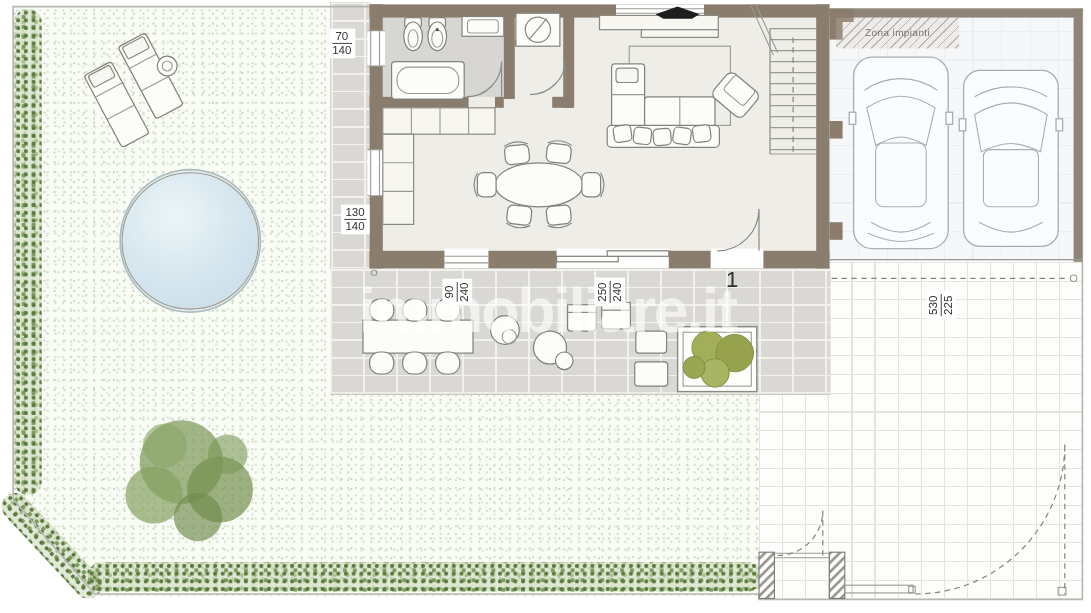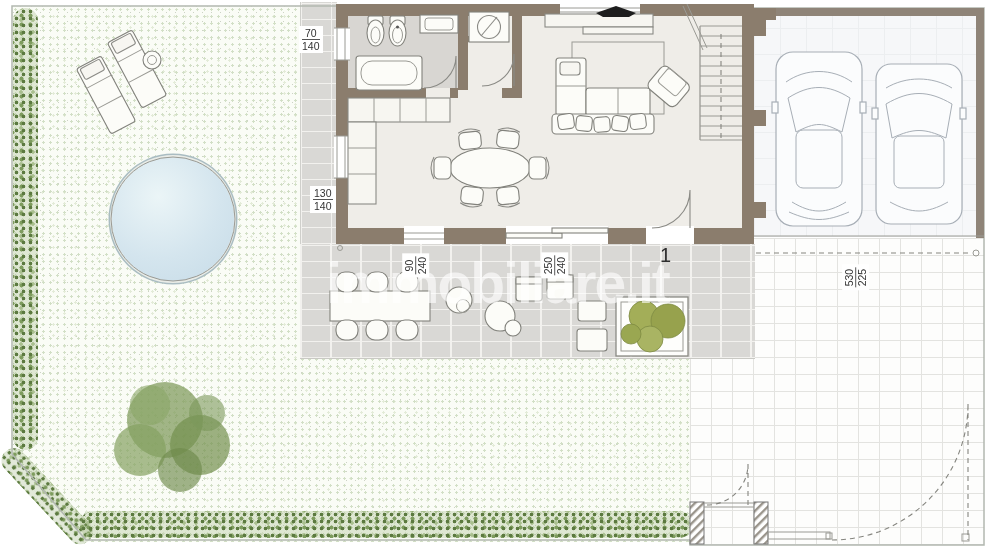--- a/index.html
+++ b/index.html
@@ -75,20 +75,23 @@
   <div class="abs paving" style="left:690px;top:238px;width:294px;height:307px;"></div>
 
   <div class="abs brick" style="left:300px;top:244px;width:455px;height:114px;border-bottom:1px solid #c9c9c4;"></div>
 
   <div class="abs brick" style="left:300px;top:2px;width:36px;height:242px;border-left:1px solid #cfcfcb;"></div>
 
   <div class="abs housefloor" style="left:336px;top:4px;width:418px;height:240px;"></div>
 
   <div class="abs garagefloor" style="left:754px;top:8px;width:230px;height:229px;"></div>
 
+  <div class="abs hatchzone" style="left:760px;top:16px;width:112px;height:28px;z-index:51;">
+    <span class="zonatext">Zona impianti</span>
+  </div>
 
   <div class="abs hedge" style="left:13px;top:8px;width:25px;height:442px;"></div>
   <div class="abs hedge" style="left:2px;top:448px;width:122px;height:25px;transform:rotate(47deg);transform-origin:12px 12px;"></div>
   <div class="abs hedge" style="left:80px;top:511px;width:612px;height:27px;"></div>
 
   <div class="abs pool" style="left:112px;top:157px;width:122px;height:124px;"></div>
 
   <svg width="992" height="557" viewBox="0 0 992 557">
     <defs>
       <pattern id="hatch" width="6" height="6" patternTransform="rotate(45)" patternUnits="userSpaceOnUse">

